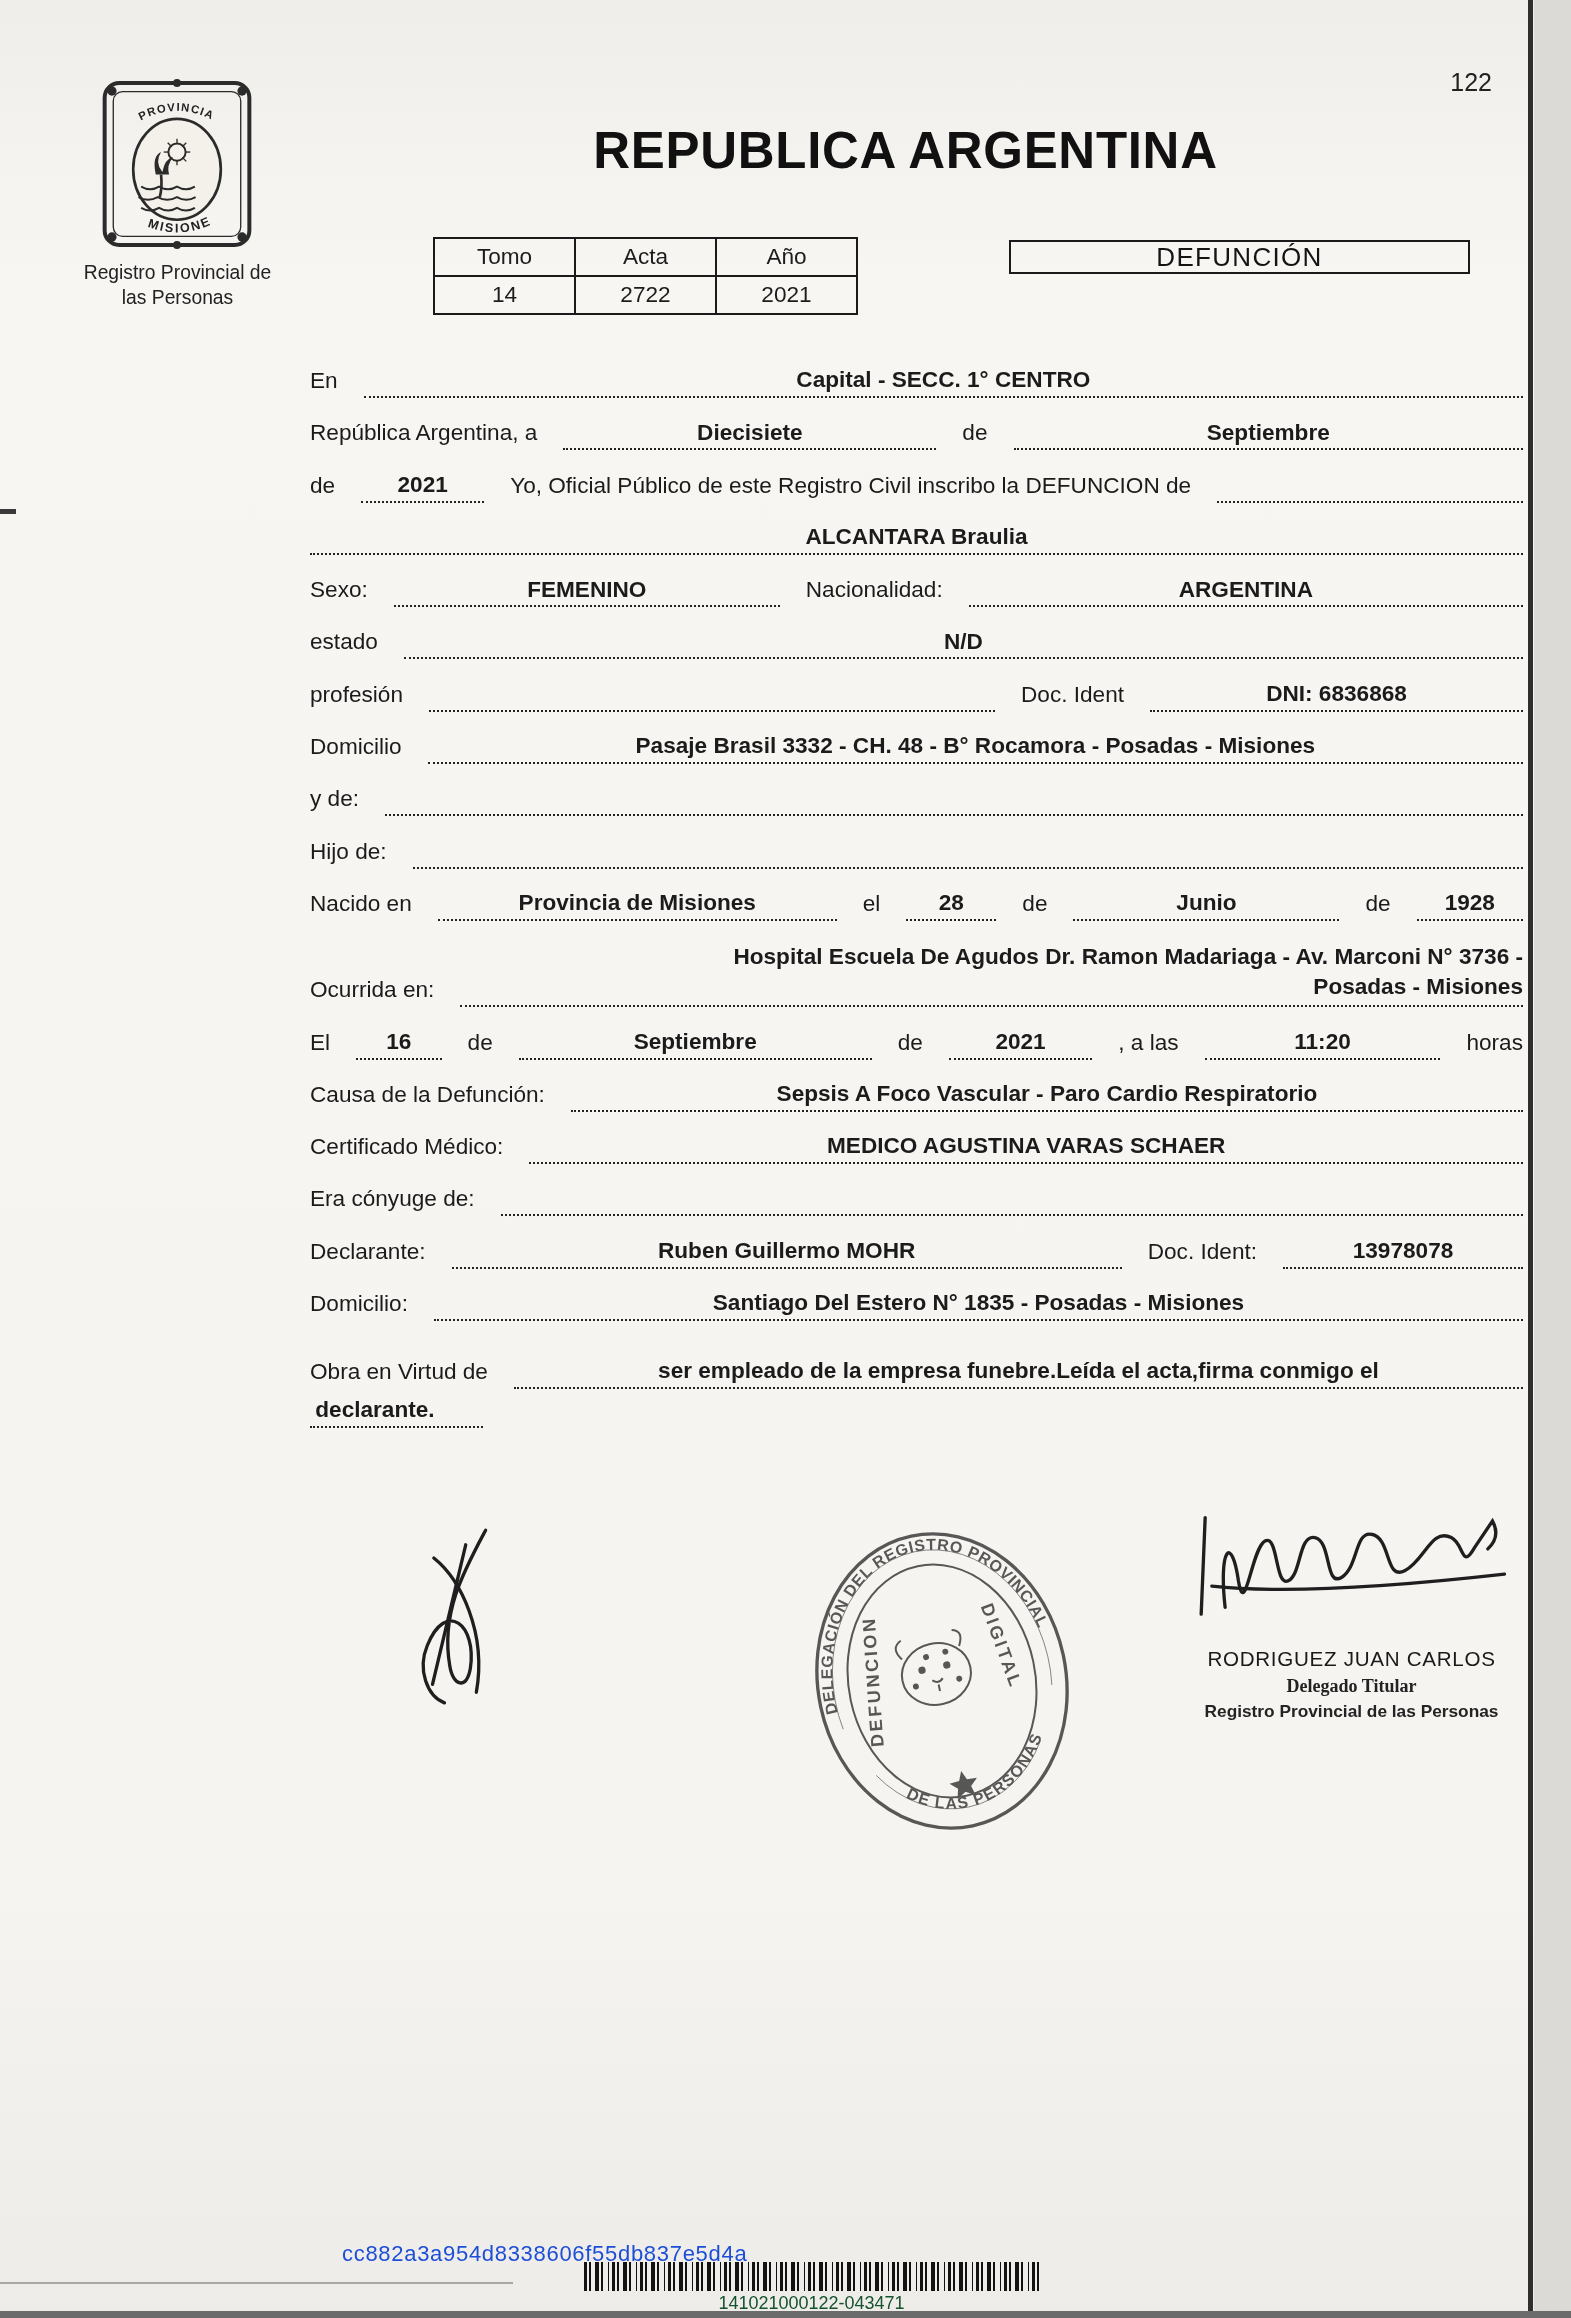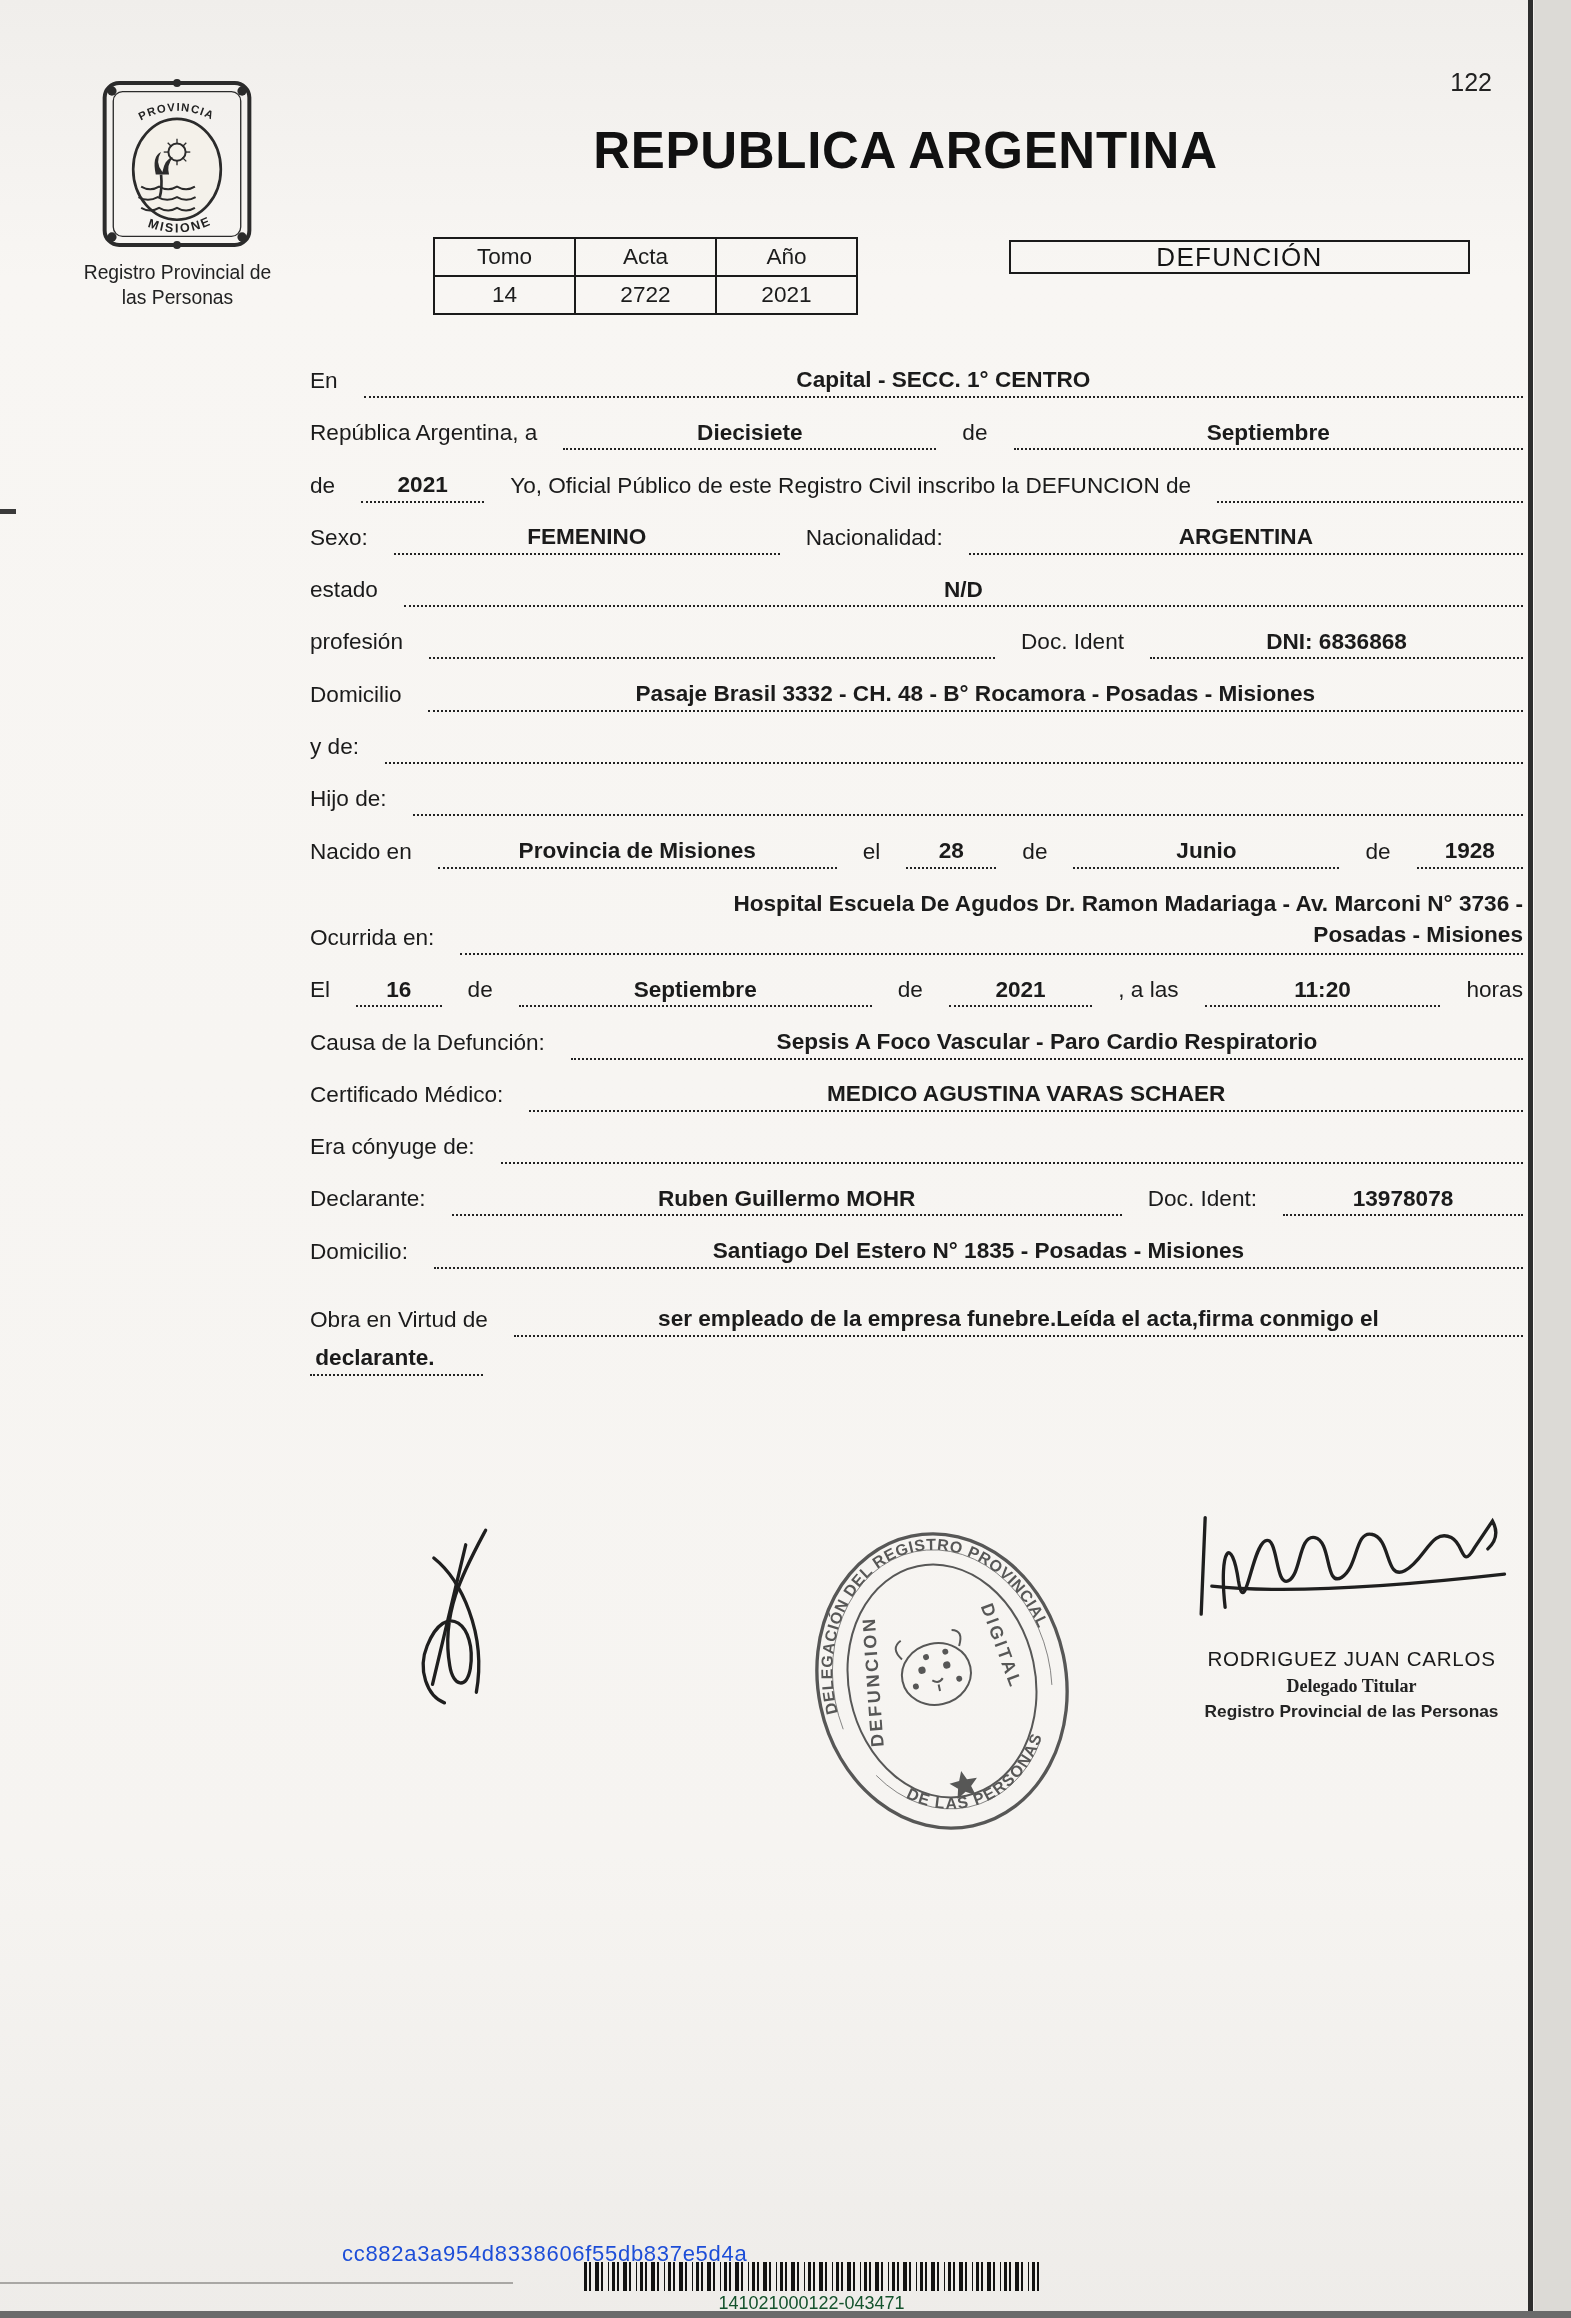--- a/index.html
+++ b/index.html
@@ -148,20 +148,23 @@
     <span class="seg grow">Septiembre</span>
   </div>
 
   <div class="row">
     <span class="lbl">de</span>
     <span class="seg w185">2021</span>
     <span class="lbl">Yo, Oficial Público de este Registro Civil inscribo la DEFUNCION de</span>
     <span class="seg grow"></span>
   </div>
 
+  <div class="row">
+    <span class="seg grow">ALCANTARA Braulia</span>
+  </div>
 
   <div class="row">
     <span class="lbl">Sexo:</span>
     <span class="seg w580">FEMENINO</span>
     <span class="lbl">Nacionalidad:</span>
     <span class="seg grow">ARGENTINA</span>
   </div>
 
   <div class="row">
     <span class="lbl">estado</span>

